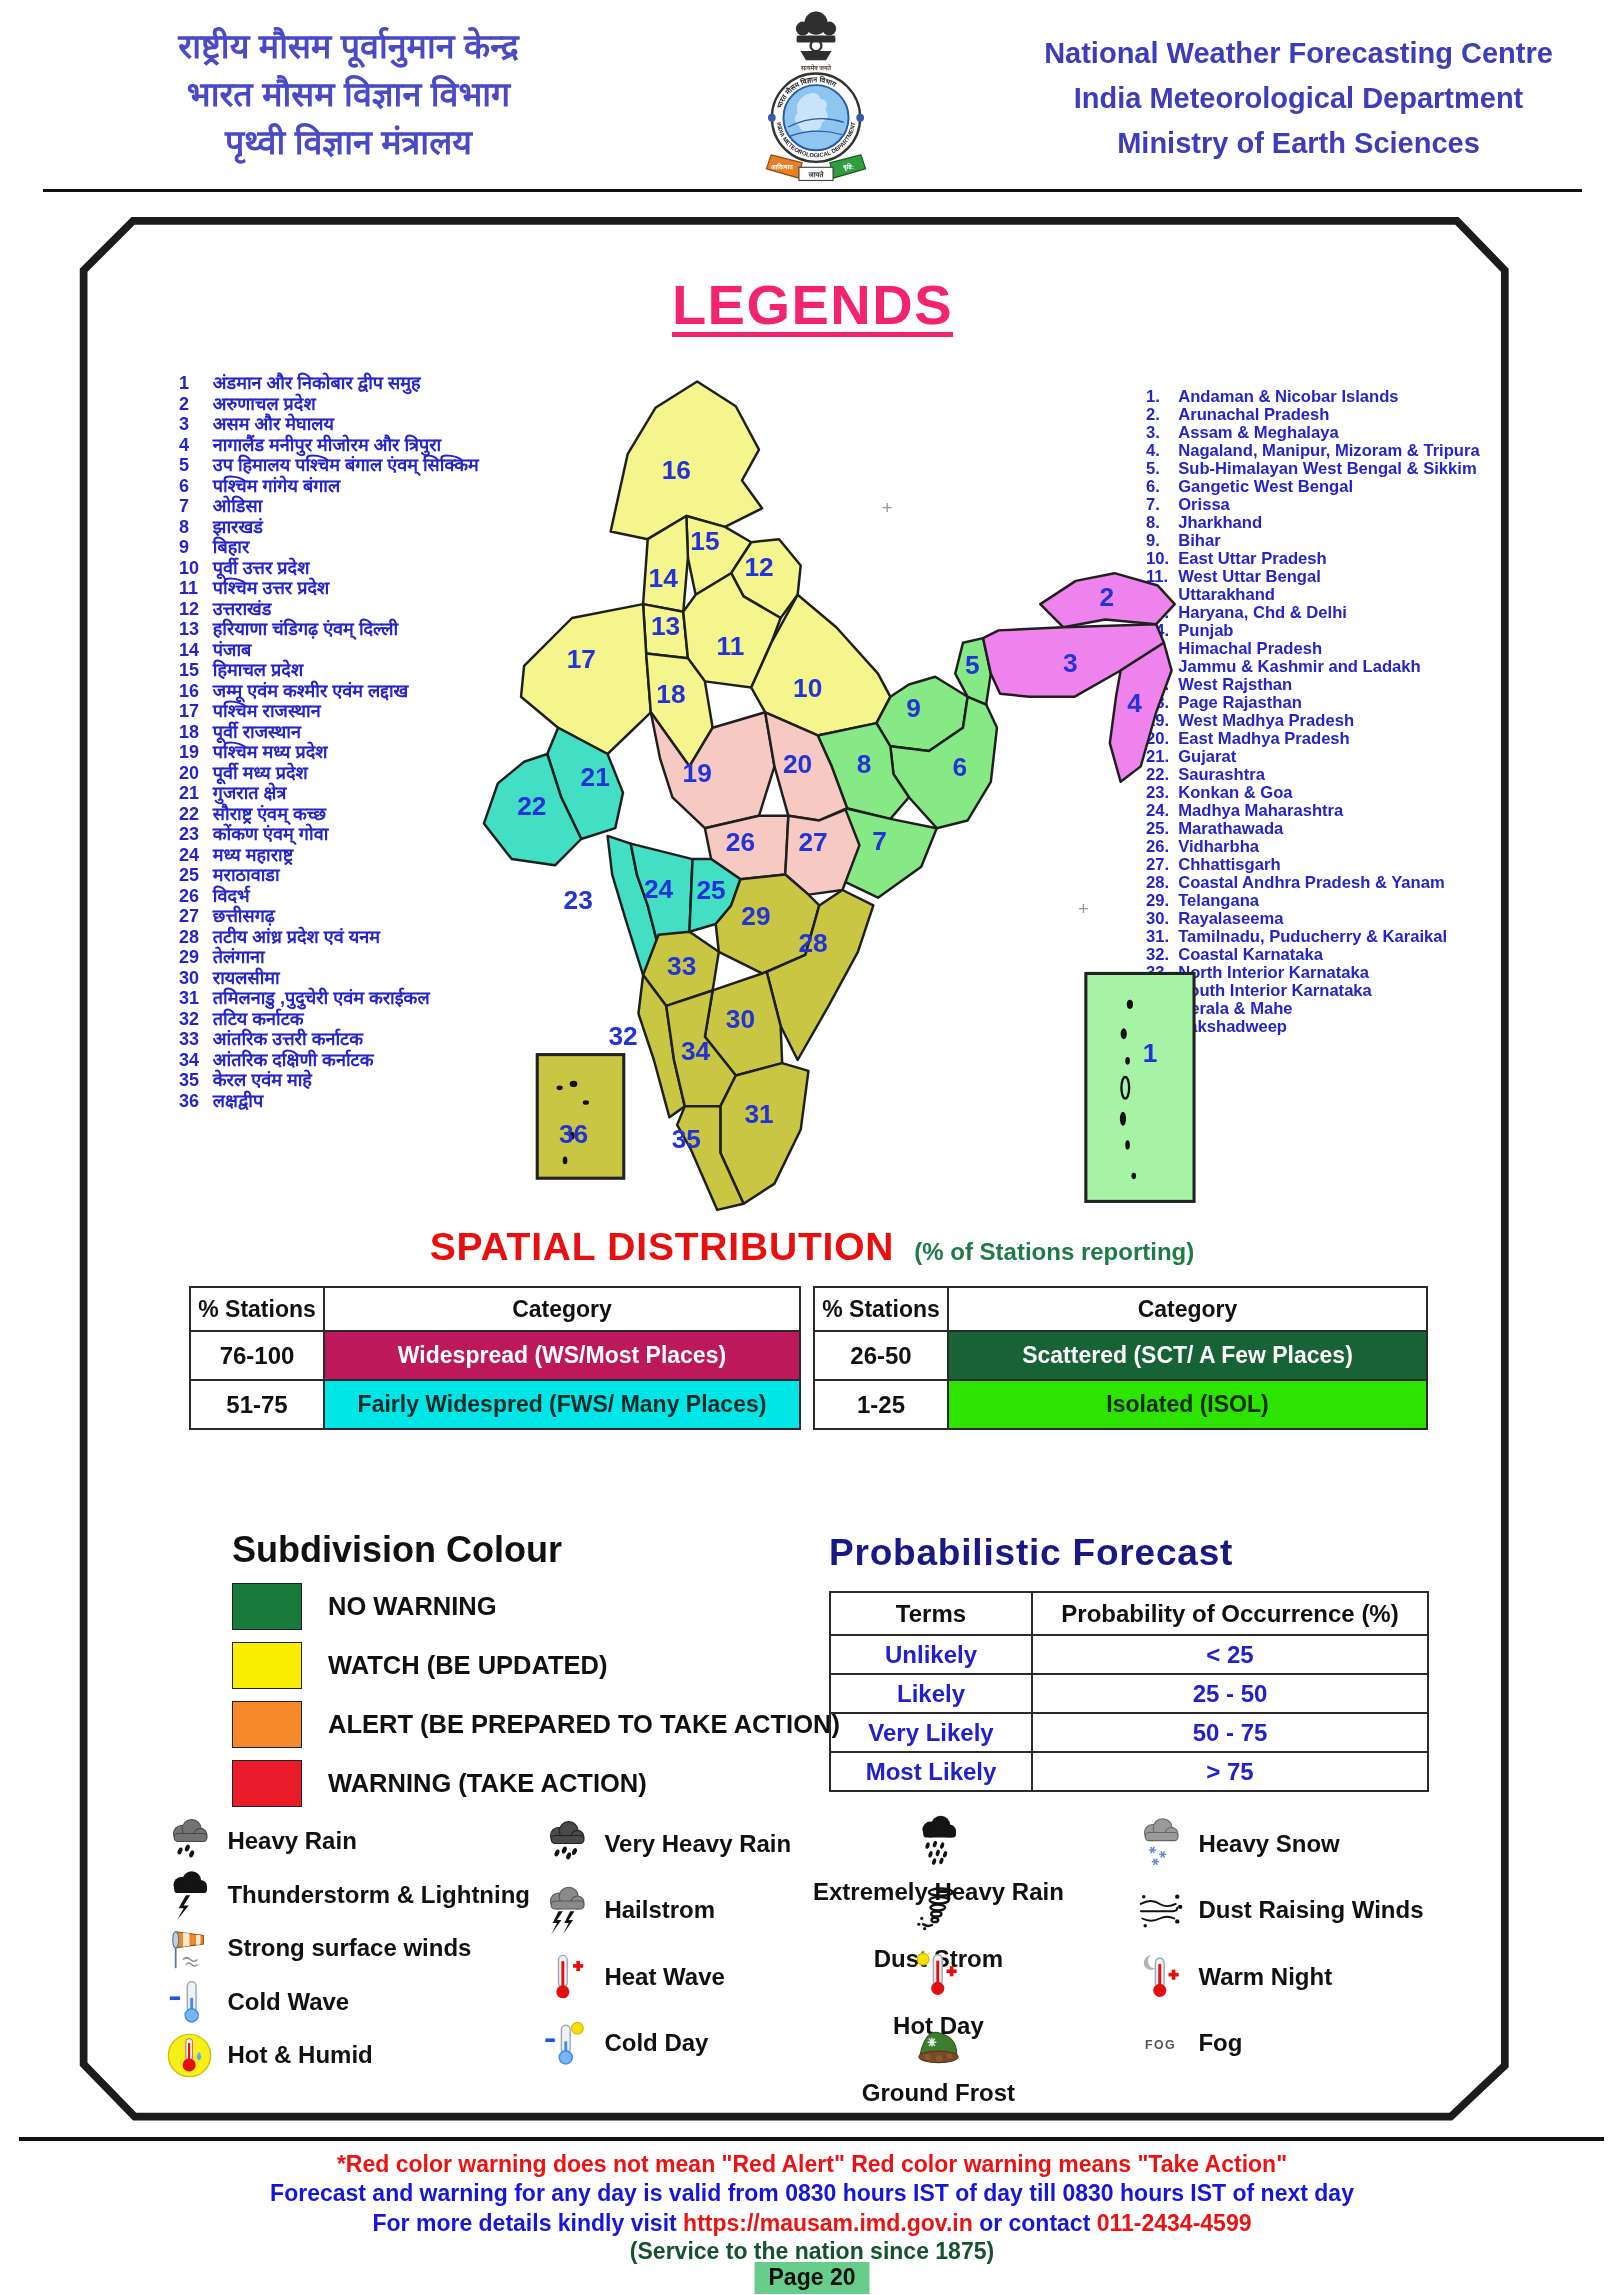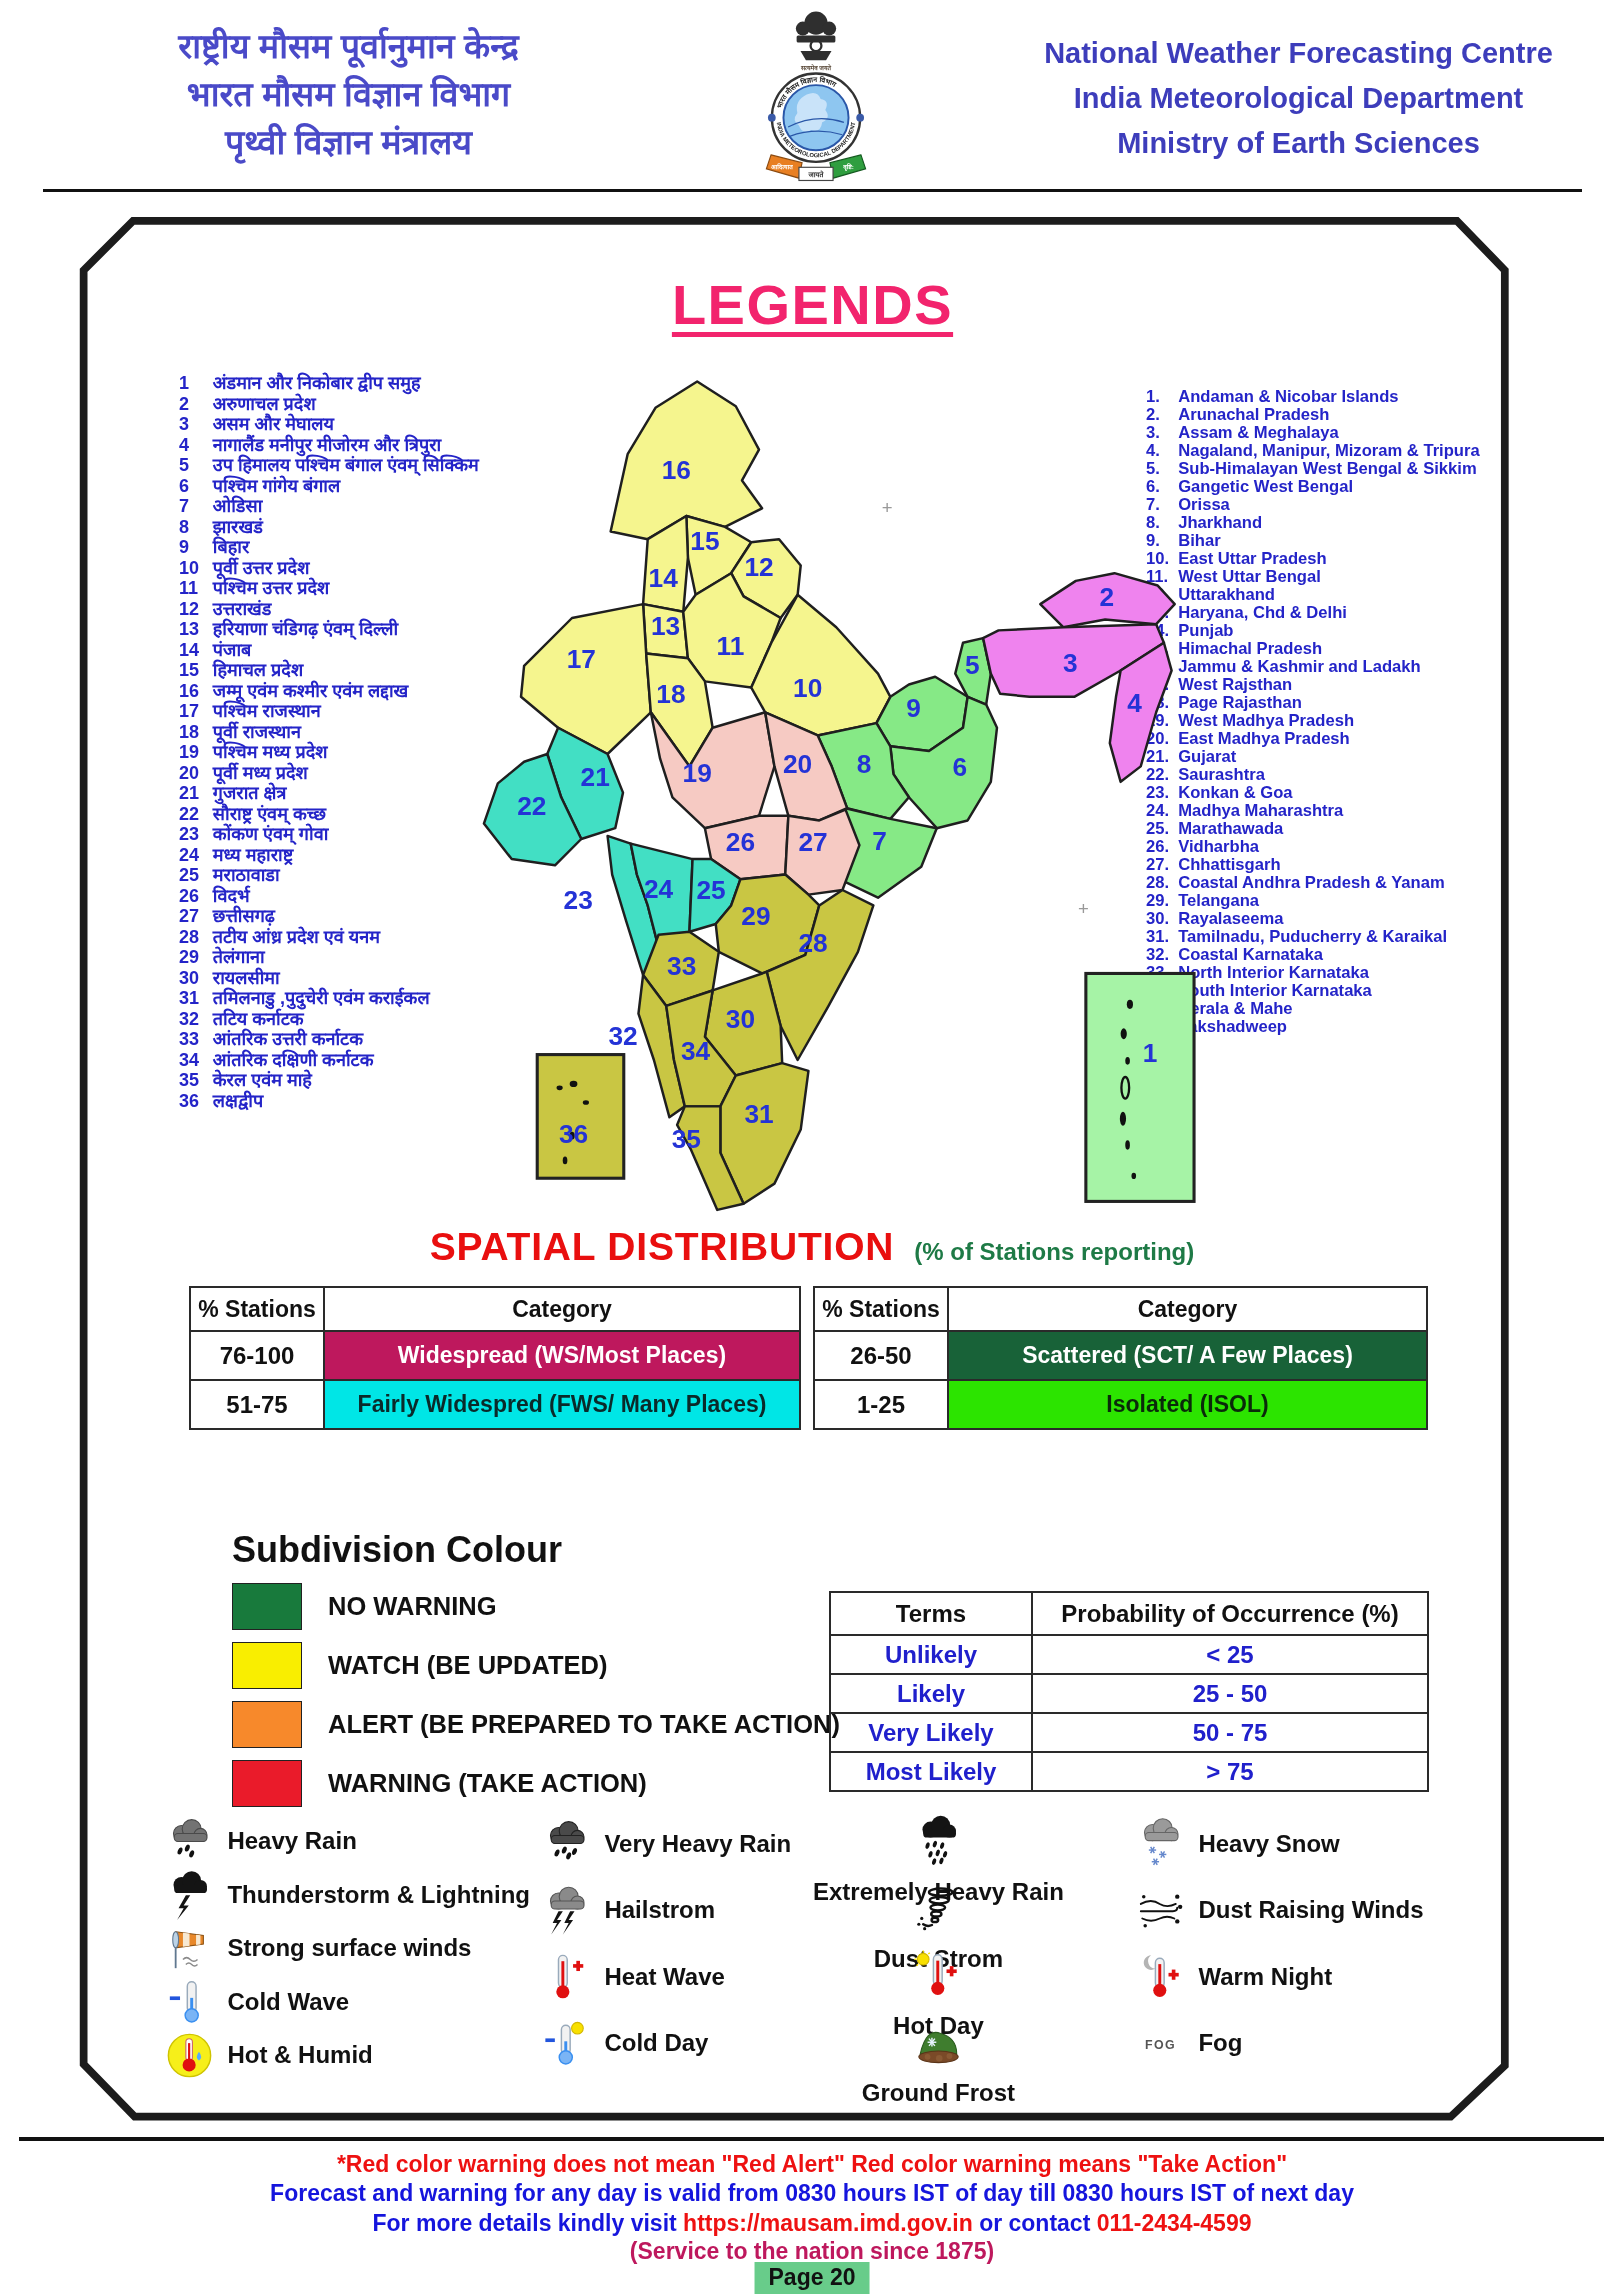--- a/index.html
+++ b/index.html
@@ -80,21 +80,21 @@
   #wcol3{left:813px;top:1815px;gap:16px;} #wcol3 .wrow{height:51px;flex-direction:column;}
   #wcol4{left:1135px;top:1818px;gap:15.5px;} #wcol4 .wrow{height:51px;}
 
   
   #ftr-rule{left:19.3px;top:2137px;width:1585px;height:3.9px;background:#111;}
   .fline{left:0;width:1624px;text-align:center;font-weight:bold;font-size:23px;}
   #fline1{top:2151px;color:#ee1111;}
   #fline2{top:2180px;color:#1515dd;}
   #fline3{top:2210px;color:#1515dd;}
   #fline3 .red{color:#ee1111;}
-  #fline4{top:2238px;color:#be185d;text-align:center;}
+  #fline4{top:2238px;color:#14532d;text-align:center;}
   #page-badge{left:812px;top:2262px;transform:translateX(-50%);
     background:#68cc8a;color:#111;font-weight:bold;font-size:23px;
     padding:2.3px 14px;}
 </style>
 </head>
 <body>
 
 <div id="page">
 
   <div class="abs" id="hdr-hindi">
@@ -607,20 +607,21 @@
       <div class="subrow">
         <span class="swatch" style="background: rgb(247, 137, 43);"></span>
         <span class="sublabel">ALERT (BE PREPARED TO TAKE ACTION)</span>
       </div>
       <div class="subrow">
         <span class="swatch" style="background: rgb(234, 27, 42);"></span>
         <span class="sublabel">WARNING (TAKE ACTION)</span>
       </div>
     </div>
 
+  <div class="abs" id="prob-title">Probabilistic  Forecast</div>
   <table class="abs" id="prob-table">
     <tbody>
       <tr class="hrow">
         <td style="width:198px">Terms</td>
         <td>Probability of Occurrence (%)</td>
       </tr>
     </tbody>
     <tbody id="prob-body">
         <tr>
           <td class="pterm">Unlikely</td>

